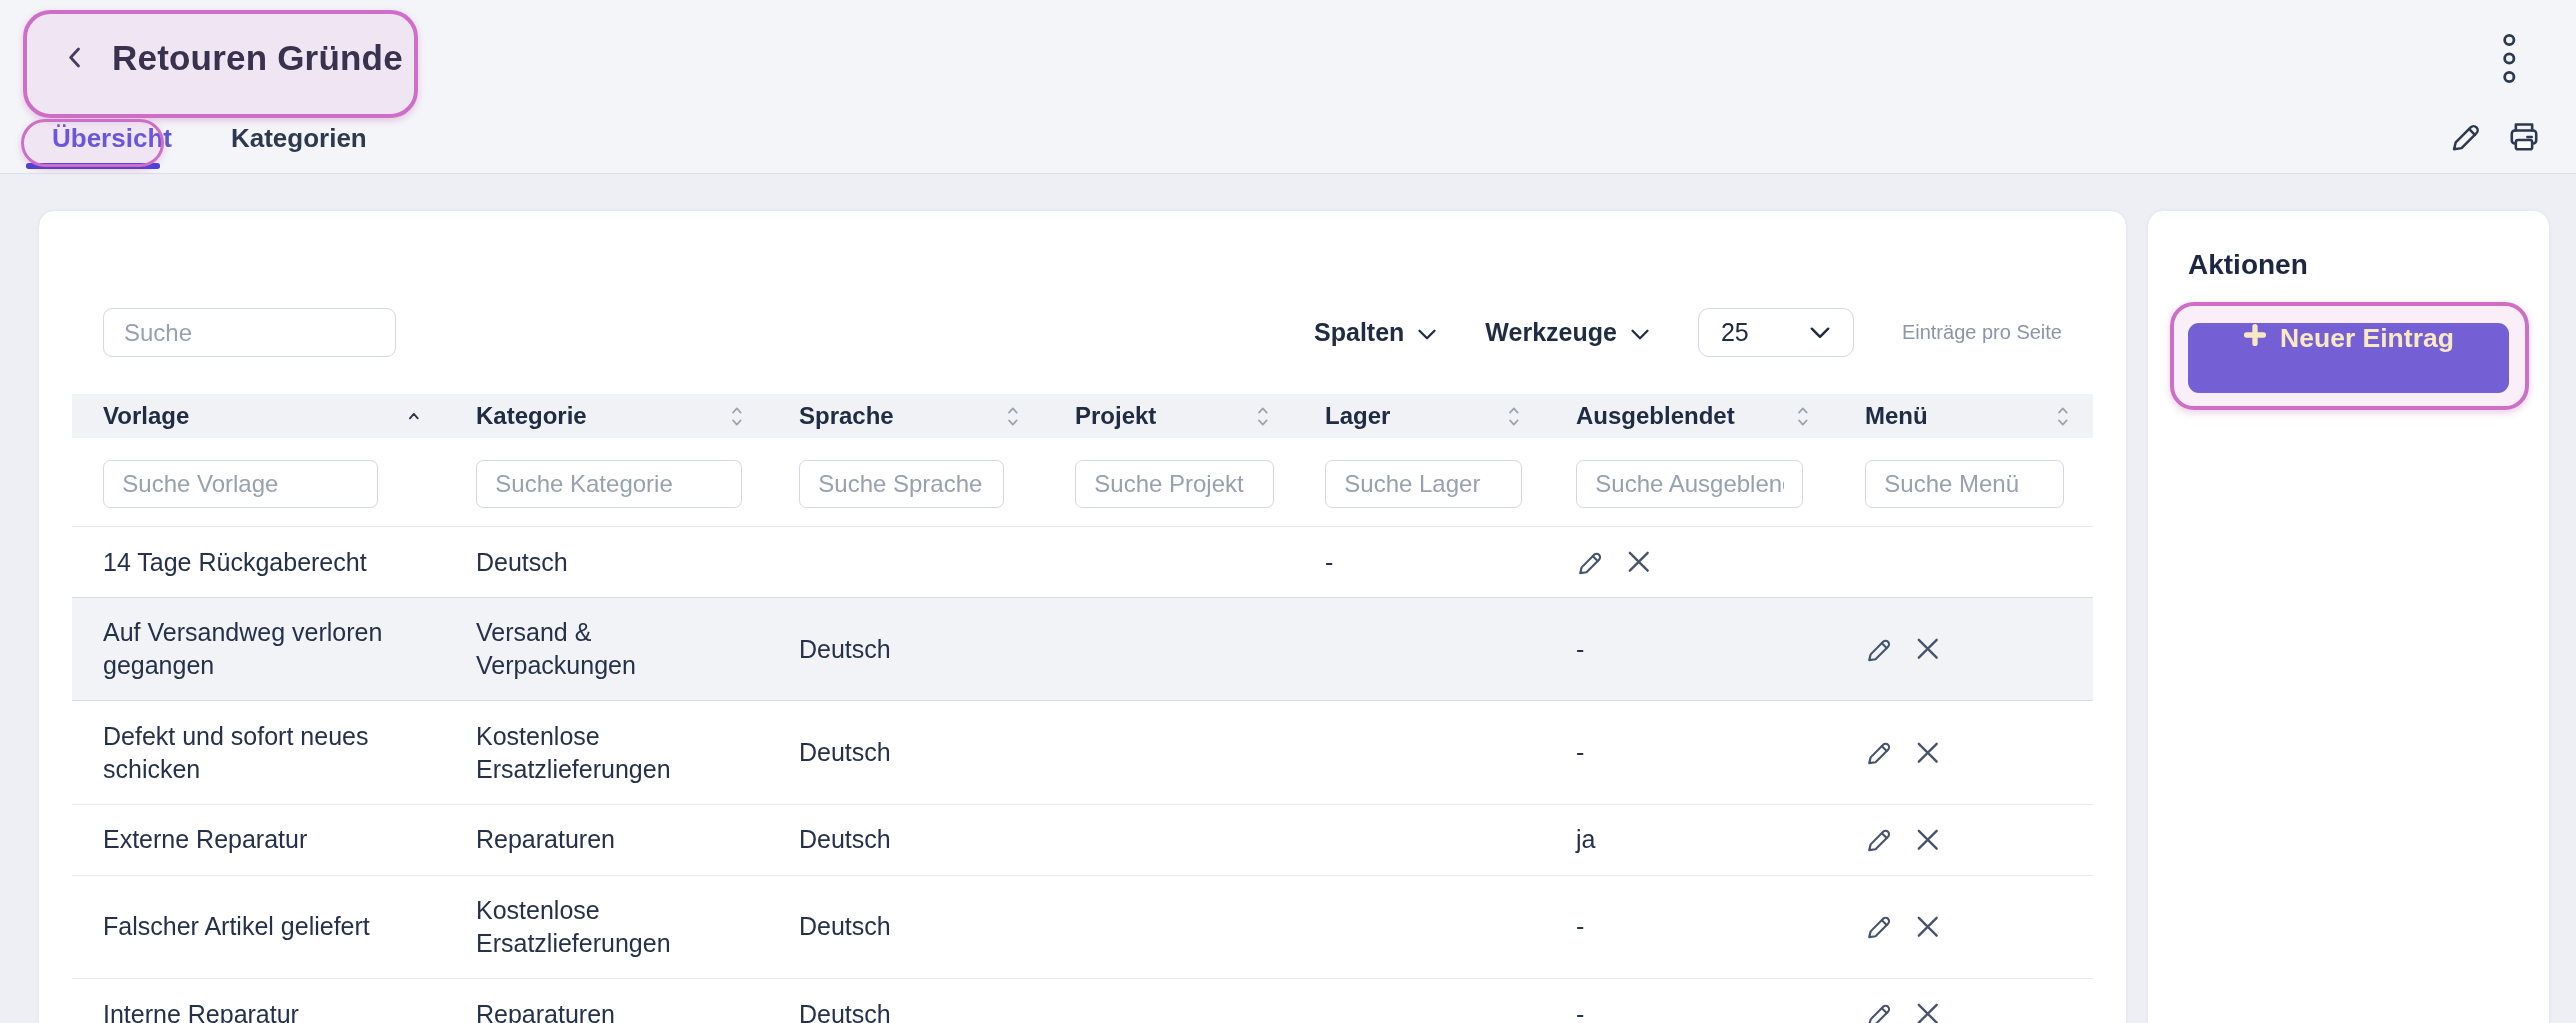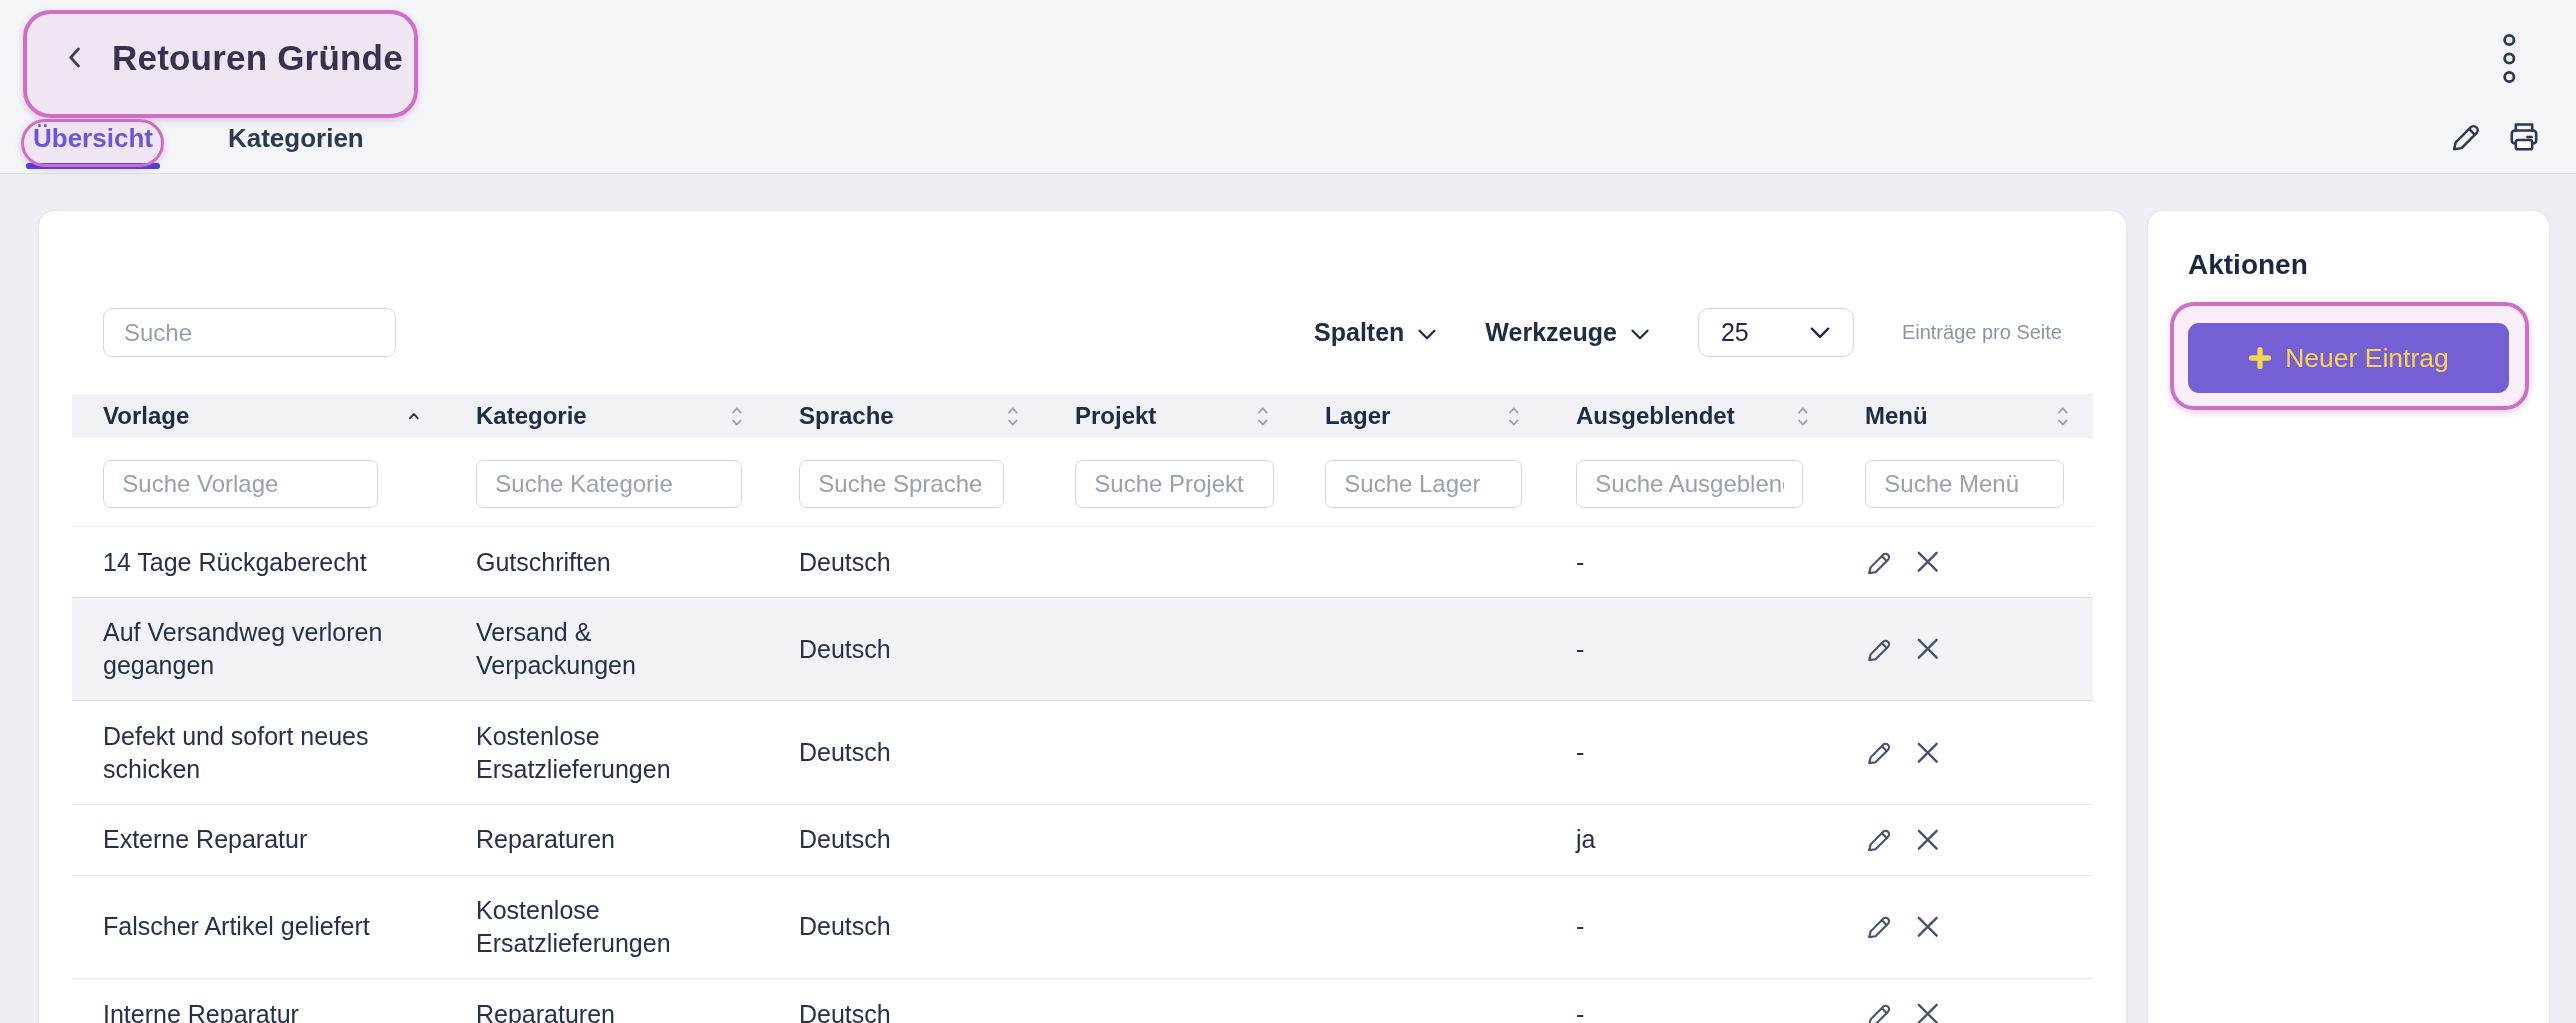--- a/index.html
+++ b/index.html
@@ -21,21 +21,21 @@
   .back-btn {
     position: absolute; left: 53px; top: 35px;
     width: 44px; height: 44px;
     display: flex; align-items: center; justify-content: center;
     background: transparent; border: none; cursor: pointer; color: #333a56;
   }
   .page-title {
     position: absolute; left: 112px; top: 38px;
     font-size: 35px; font-weight: 700; color: #262b40; letter-spacing: 0.2px;
   }
-  .tabs { position: absolute; left: 33px; top: 123px; display: flex; gap: 75px; }
+  .tabs { position: absolute; left: 52px; top: 123px; display: flex; gap: 59px; }
   .tab { font-size: 26px; font-weight: 600; color: #2e3950; cursor: pointer; background: none; border: none; font-family: inherit; }
   .tab.active { color: #5e54dd; }
   .tab-underline {
     position: absolute; left: 26px; top: 163px; width: 134px; height: 6.4px;
     background: #4b40d8; border-radius: 2.7px;
   }
   .top-icons { position: absolute; right: 31px; top: 115px; display: flex; gap: 14.6px; }
   .icon-btn {
     width: 42px; height: 42px; display: flex; align-items: center; justify-content: center;
     background: transparent; border: none; cursor: pointer; color: #2c3950;
@@ -119,23 +119,23 @@
   .menu-cell { gap: 18.3px; }
   .row-icon-btn {
     background: none; border: none; cursor: pointer; color: #46536c;
     display: flex; align-items: center; justify-content: center; padding: 0;
   }
 
   
   .actions-title { font-size: 28px; font-weight: 700; color: #1c2742; line-height: 33px; margin-bottom: 42px; }
   .new-entry-btn {
     width: 100%; height: 70px; border: none; border-radius: 11px; cursor: pointer;
-    background: #6a5ed6; color: #fde047;
-    display: flex; align-items: center; justify-content: center; gap: 13px;
-    font-family: inherit; font-size: 26.5px; font-weight: 400;
+    background: #6a5ed6; color: #fef9c3;
+    display: flex; justify-content: center; gap: 13px;
+    font-family: inherit; font-size: 26.5px; font-weight: 700;
   }
 
   
   .annotation {
     position: absolute; pointer-events: none;
     border: 4.6px solid #cf6ec6; background: rgba(207,110,198,0.11);
     box-shadow: 0 2.7px 7.3px rgba(170,70,160,0.25);
   }
   .ann-header { left: 23px; top: 10px; width: 395px; height: 108px; border-radius: 27.5px; }
   .ann-tab { left: 21px; top: 119px; width: 143px; height: 48px; border-radius: 24px; border-width: 3.7px; }
@@ -301,23 +301,20 @@
       <div><input class="filter-input" style="width: 197px;" placeholder="Suche Lager"></div>
       <div><input class="filter-input" style="width: 227px;" placeholder="Suche Ausgeblendet"></div>
       <div><input class="filter-input" style="width: 199px;" placeholder="Suche Menü"></div>
     </div>
 
     <div class="tr row">
       <div class="td">
           <span class="td-text">14 Tage Rückgaberecht</span>
         </div>
       <div class="td">
-          <span class="td-text">Gutschriften</span>
-        </div>
-      <div class="td">
           <span class="td-text">Deutsch</span>
         </div>
       <div class="td">
           <span class="td-text"></span>
         </div>
       <div class="td">
           <span class="td-text"></span>
         </div>
       <div class="td">
           <span class="td-text">-</span>

